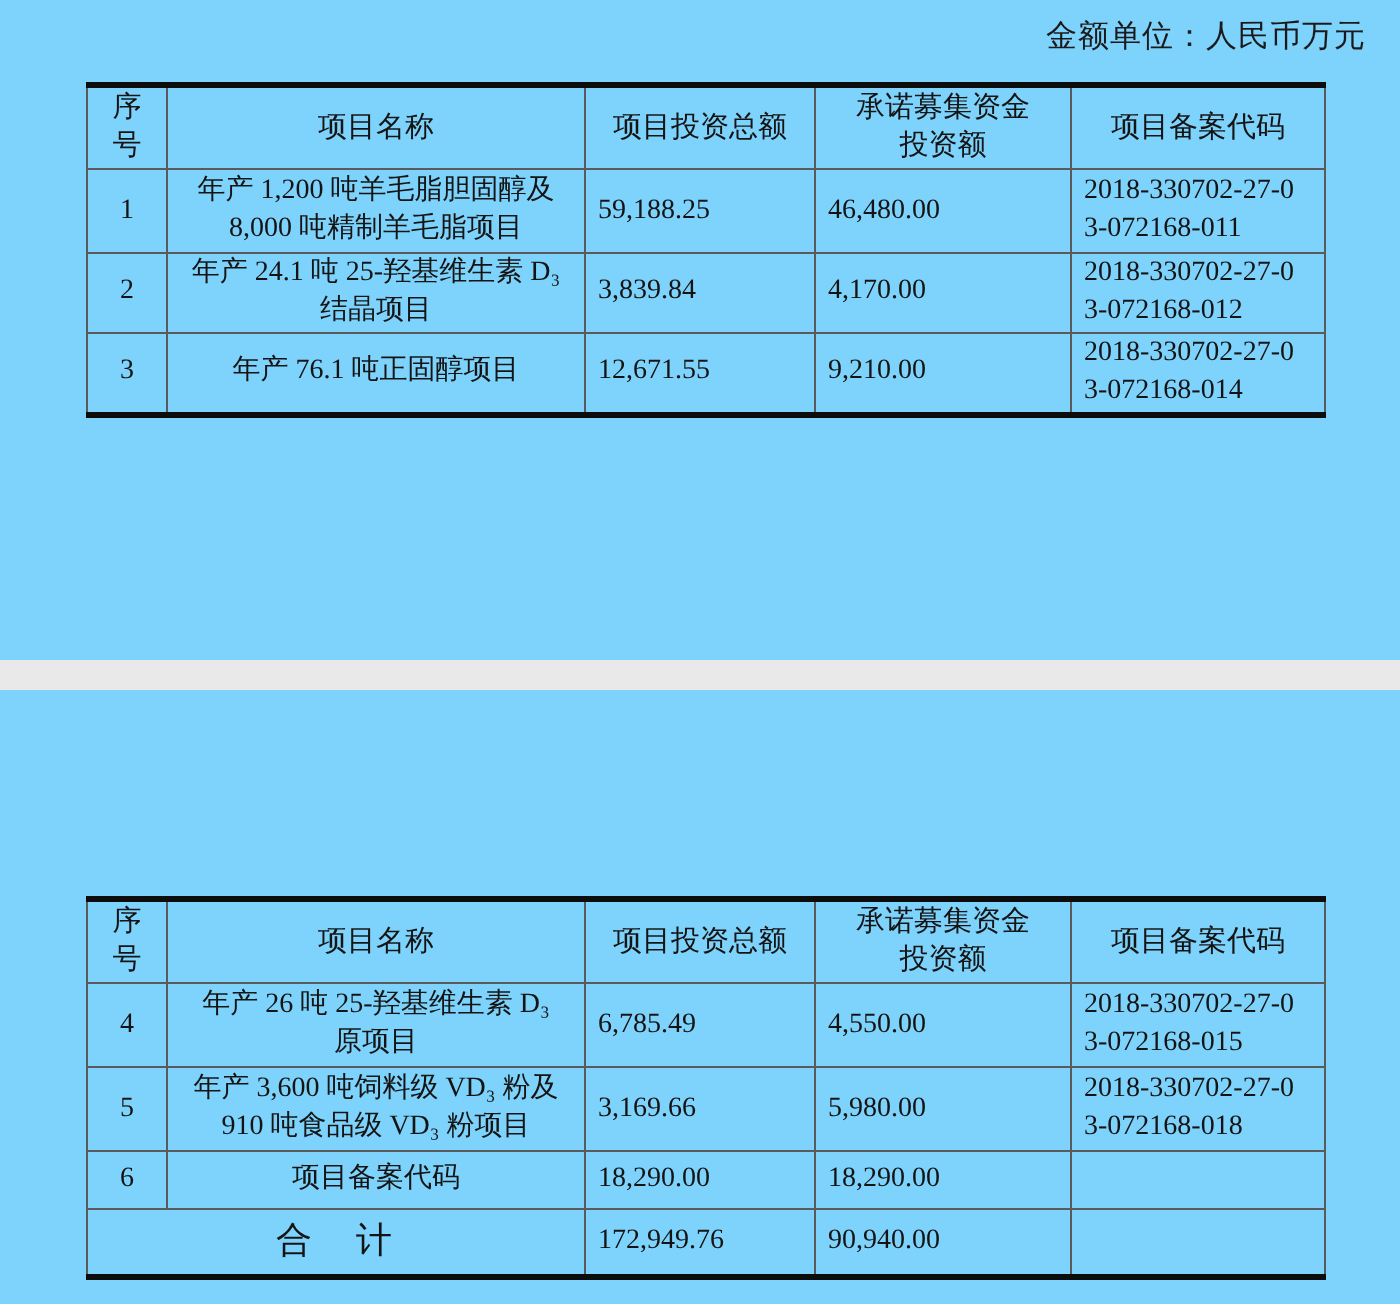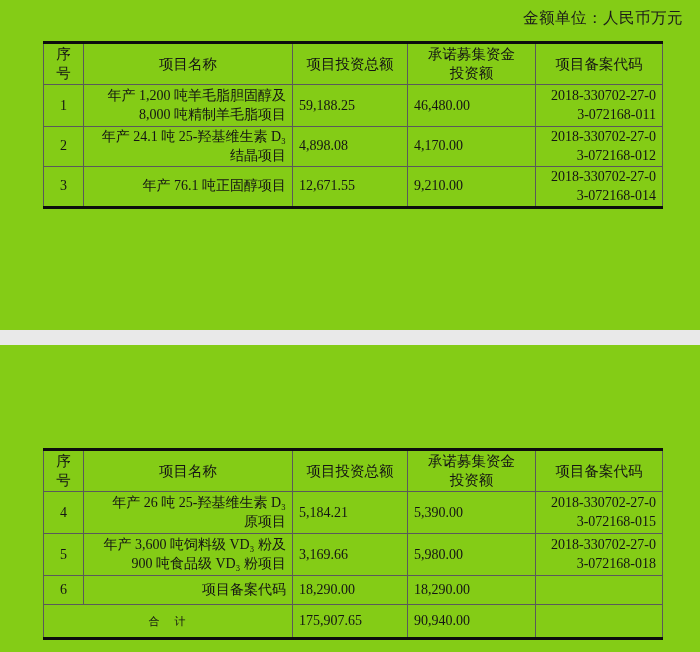--- a/index.html
+++ b/index.html
@@ -6,21 +6,21 @@
     margin: 0;
     padding: 0;
     background: #ffffff;
     font-family: "Liberation Serif", "DejaVu Serif", serif;
     color: #111111;
   }
   .page {
     position: relative;
     width: 700px;
     height: 652px;
-    background: #84cc16;
+    background: #7dd3fc;
     overflow: hidden;
   }
   .unit-label {
     position: absolute;
     top: 8px;
     right: 17px;
     font-size: 15.5px;
     letter-spacing: 0.5px;
     color: #1a1a1a;
   }
@@ -62,28 +62,28 @@
     text-align: center;
     height: 36px;
     font-size: 14.5px;
   }
   .col-seq   { width: 40px; }
   .col-name  { width: 209px; }
   .col-total { width: 115px; }
   .col-comm  { width: 128px; }
   .col-code  { width: 127px; }
   .cell-seq  { text-align: center; }
-  .cell-name { text-align: right; padding-left: 8px; }
+  .cell-name { text-align: center; padding-left: 8px; }
   .cell-num  { padding-right: 8px; }
-  .cell-code { text-align: right; padding-left: 7px; line-height: 1.25; }
+  .cell-code { text-align: left; padding-left: 7px; line-height: 1.25; }
   .row-tall  { height: 42px; }
   .row-mid   { height: 37px; }
   .row-short { height: 29px; }
   .total-row td { height: 30px; }
-  .total-label { text-align: center; letter-spacing: 2px; font-size: 11px; }
+  .total-label { text-align: center; letter-spacing: 2px; font-size: 18px; }
 </style>
 </head>
 <body>
 
 <div class="page">
 
   <div class="unit-label">金额单位：人民币万元</div>
 
   <table class="fund-table" id="table1">
     <colgroup>
@@ -108,21 +108,21 @@
 8,000 吨精制羊毛脂项目</td>
       <td class="cell-num">59,188.25</td>
       <td class="cell-num">46,480.00</td>
       <td class="cell-code">2018-330702-27-0
 3-072168-011</td>
     </tr>
     <tr class="row-mid">
       <td class="cell-seq">2</td>
       <td class="cell-name">年产 24.1 吨 25-羟基维生素 D₃
 结晶项目</td>
-      <td class="cell-num">4,898.08</td>
+      <td class="cell-num">3,839.84</td>
       <td class="cell-num">4,170.00</td>
       <td class="cell-code">2018-330702-27-0
 3-072168-012</td>
     </tr>
     <tr class="row-mid">
       <td class="cell-seq">3</td>
       <td class="cell-name">年产 76.1 吨正固醇项目</td>
       <td class="cell-num">12,671.55</td>
       <td class="cell-num">9,210.00</td>
       <td class="cell-code">2018-330702-27-0
@@ -147,43 +147,43 @@
       <th>项目名称</th>
       <th>项目投资总额</th>
       <th>承诺募集资金
 投资额</th>
       <th>项目备案代码</th>
     </tr>
     <tr class="row-tall">
       <td class="cell-seq">4</td>
       <td class="cell-name">年产 26 吨 25-羟基维生素 D₃
 原项目</td>
-      <td class="cell-num">5,184.21</td>
-      <td class="cell-num">5,390.00</td>
+      <td class="cell-num">6,785.49</td>
+      <td class="cell-num">4,550.00</td>
       <td class="cell-code">2018-330702-27-0
 3-072168-015</td>
     </tr>
     <tr class="row-tall">
       <td class="cell-seq">5</td>
       <td class="cell-name">年产 3,600 吨饲料级 VD₃ 粉及
-900 吨食品级 VD₃ 粉项目</td>
+910 吨食品级 VD₃ 粉项目</td>
       <td class="cell-num">3,169.66</td>
       <td class="cell-num">5,980.00</td>
       <td class="cell-code">2018-330702-27-0
 3-072168-018</td>
     </tr>
     <tr class="row-short">
       <td class="cell-seq">6</td>
       <td class="cell-name">项目备案代码</td>
       <td class="cell-num">18,290.00</td>
       <td class="cell-num">18,290.00</td>
       <td class="cell-code"></td>
     </tr>
     <tr class="total-row">
       <td class="total-label" colspan="2">合　计</td>
-      <td class="cell-num">175,907.65</td>
+      <td class="cell-num">172,949.76</td>
       <td class="cell-num">90,940.00</td>
       <td class="cell-code"></td>
     </tr>
   </tbody>
     </table>
 
 </div>
 
 </body></html>

